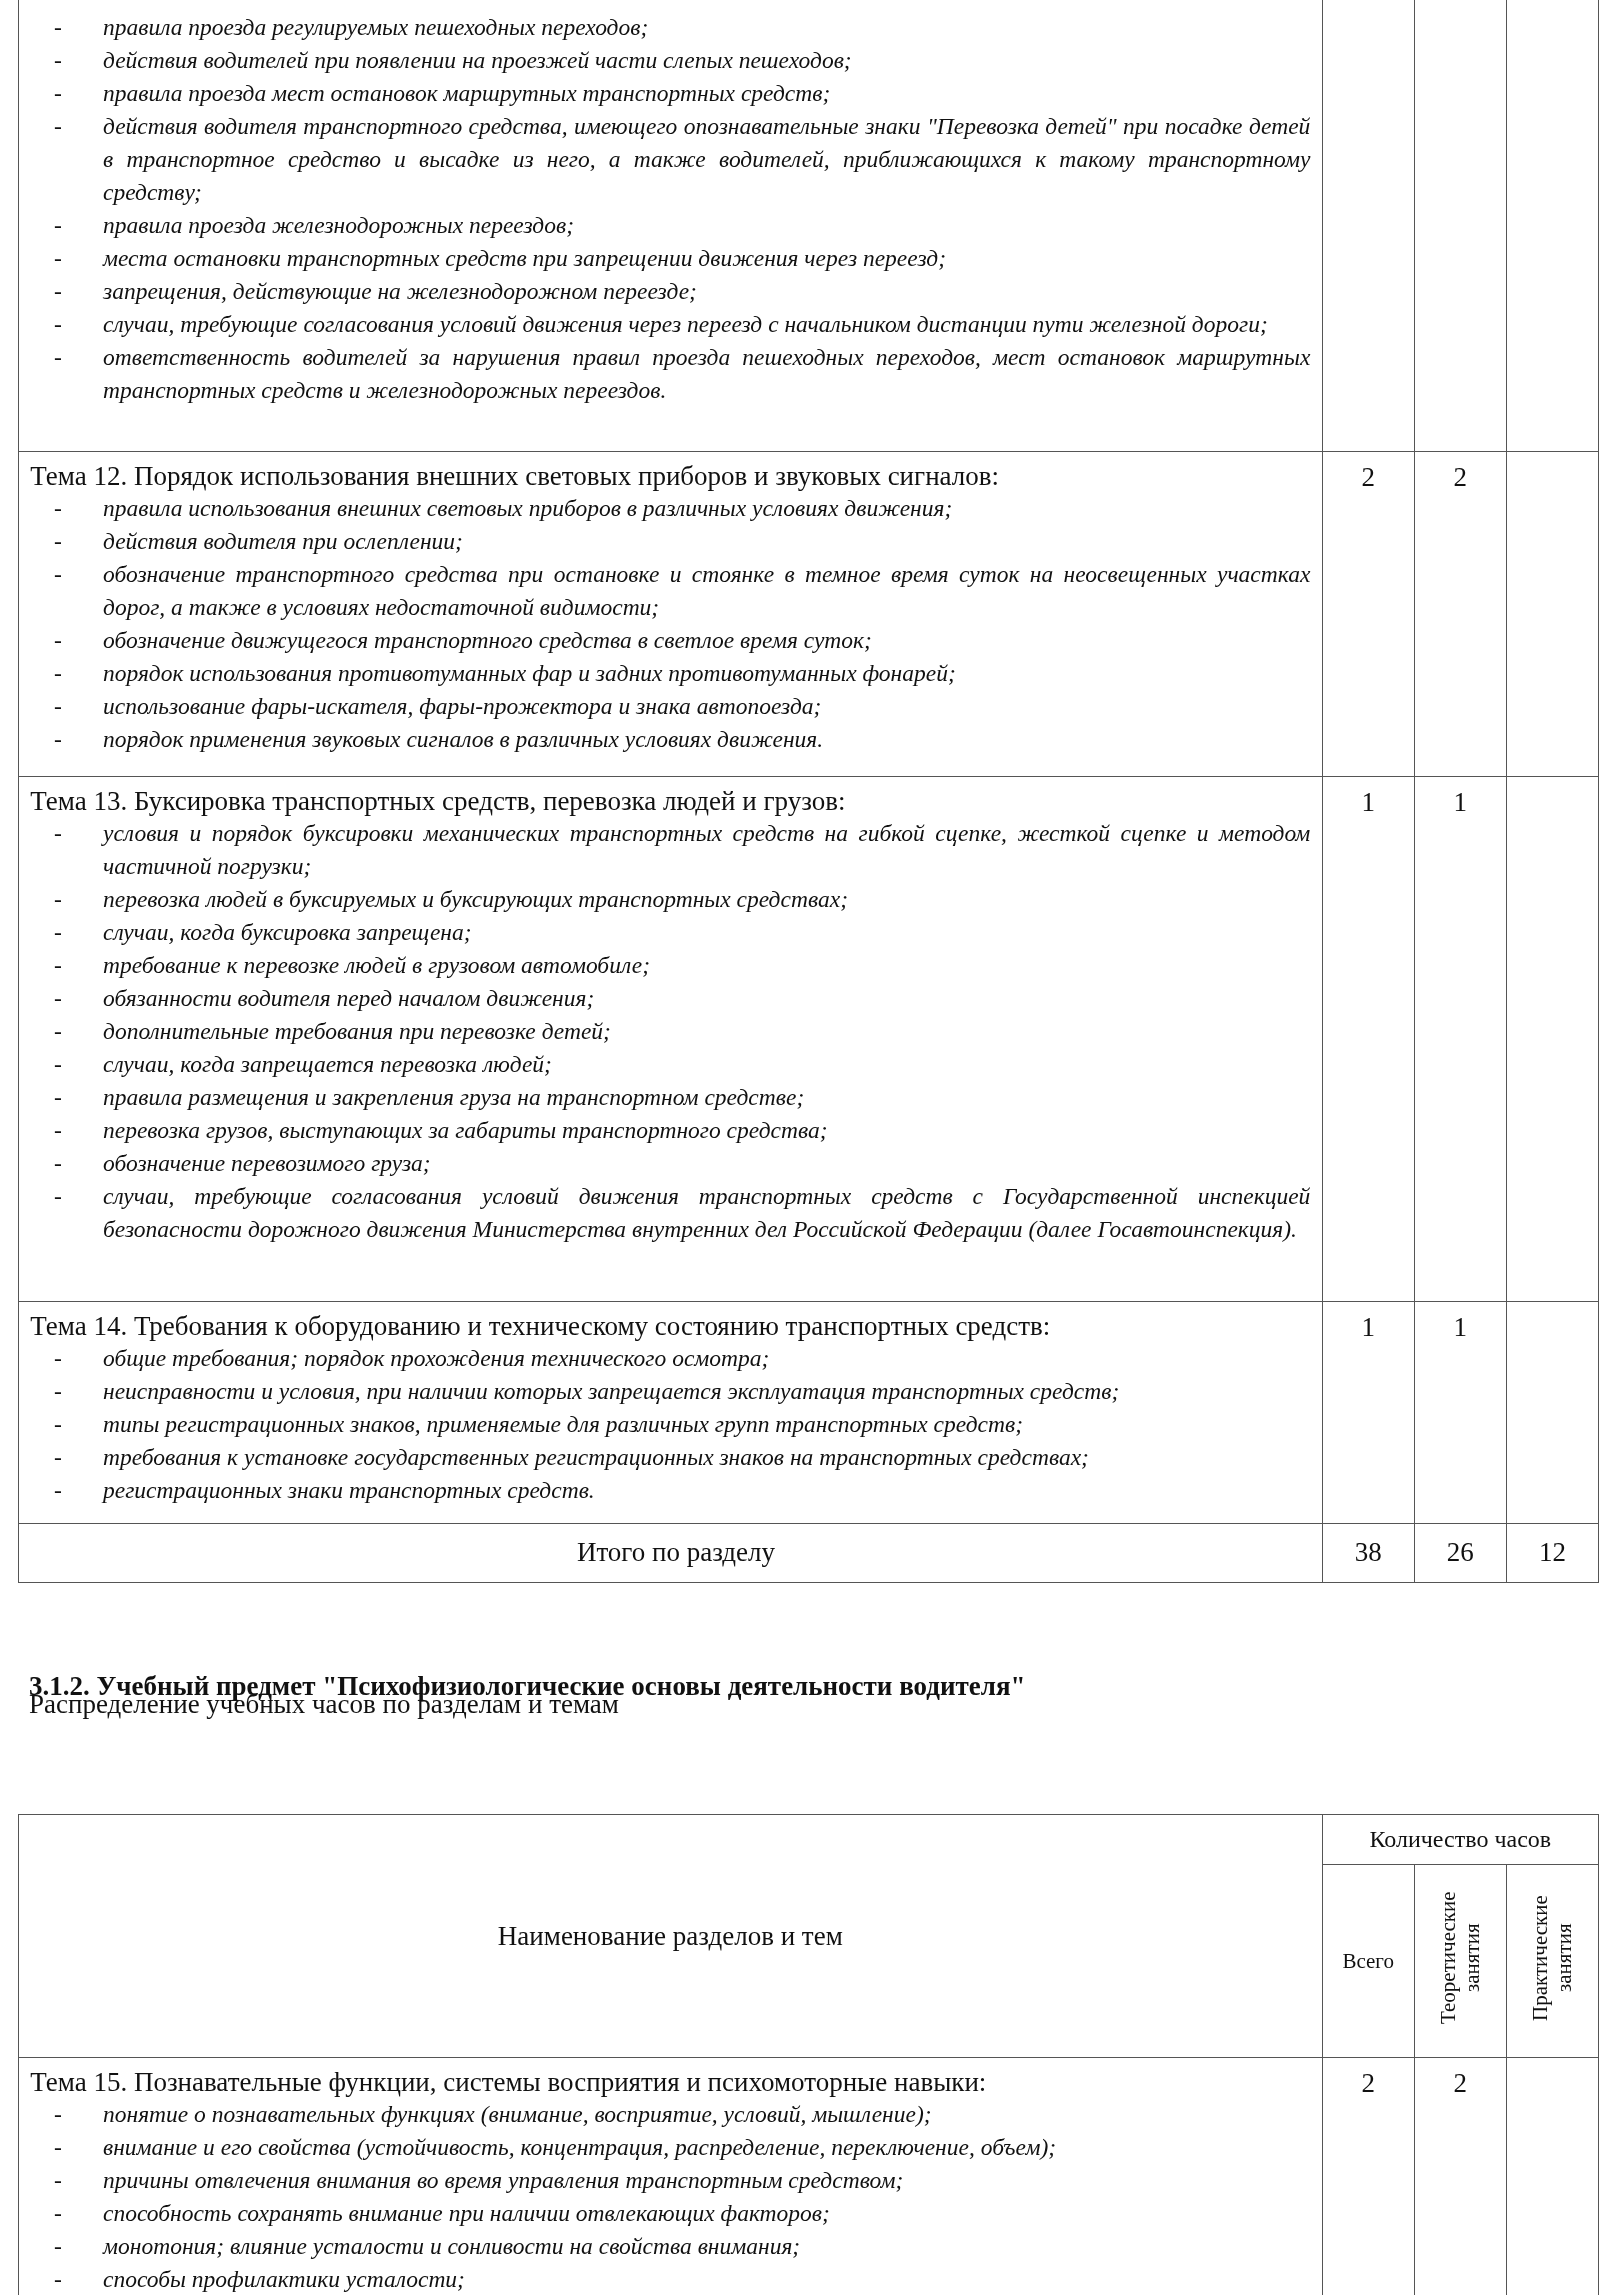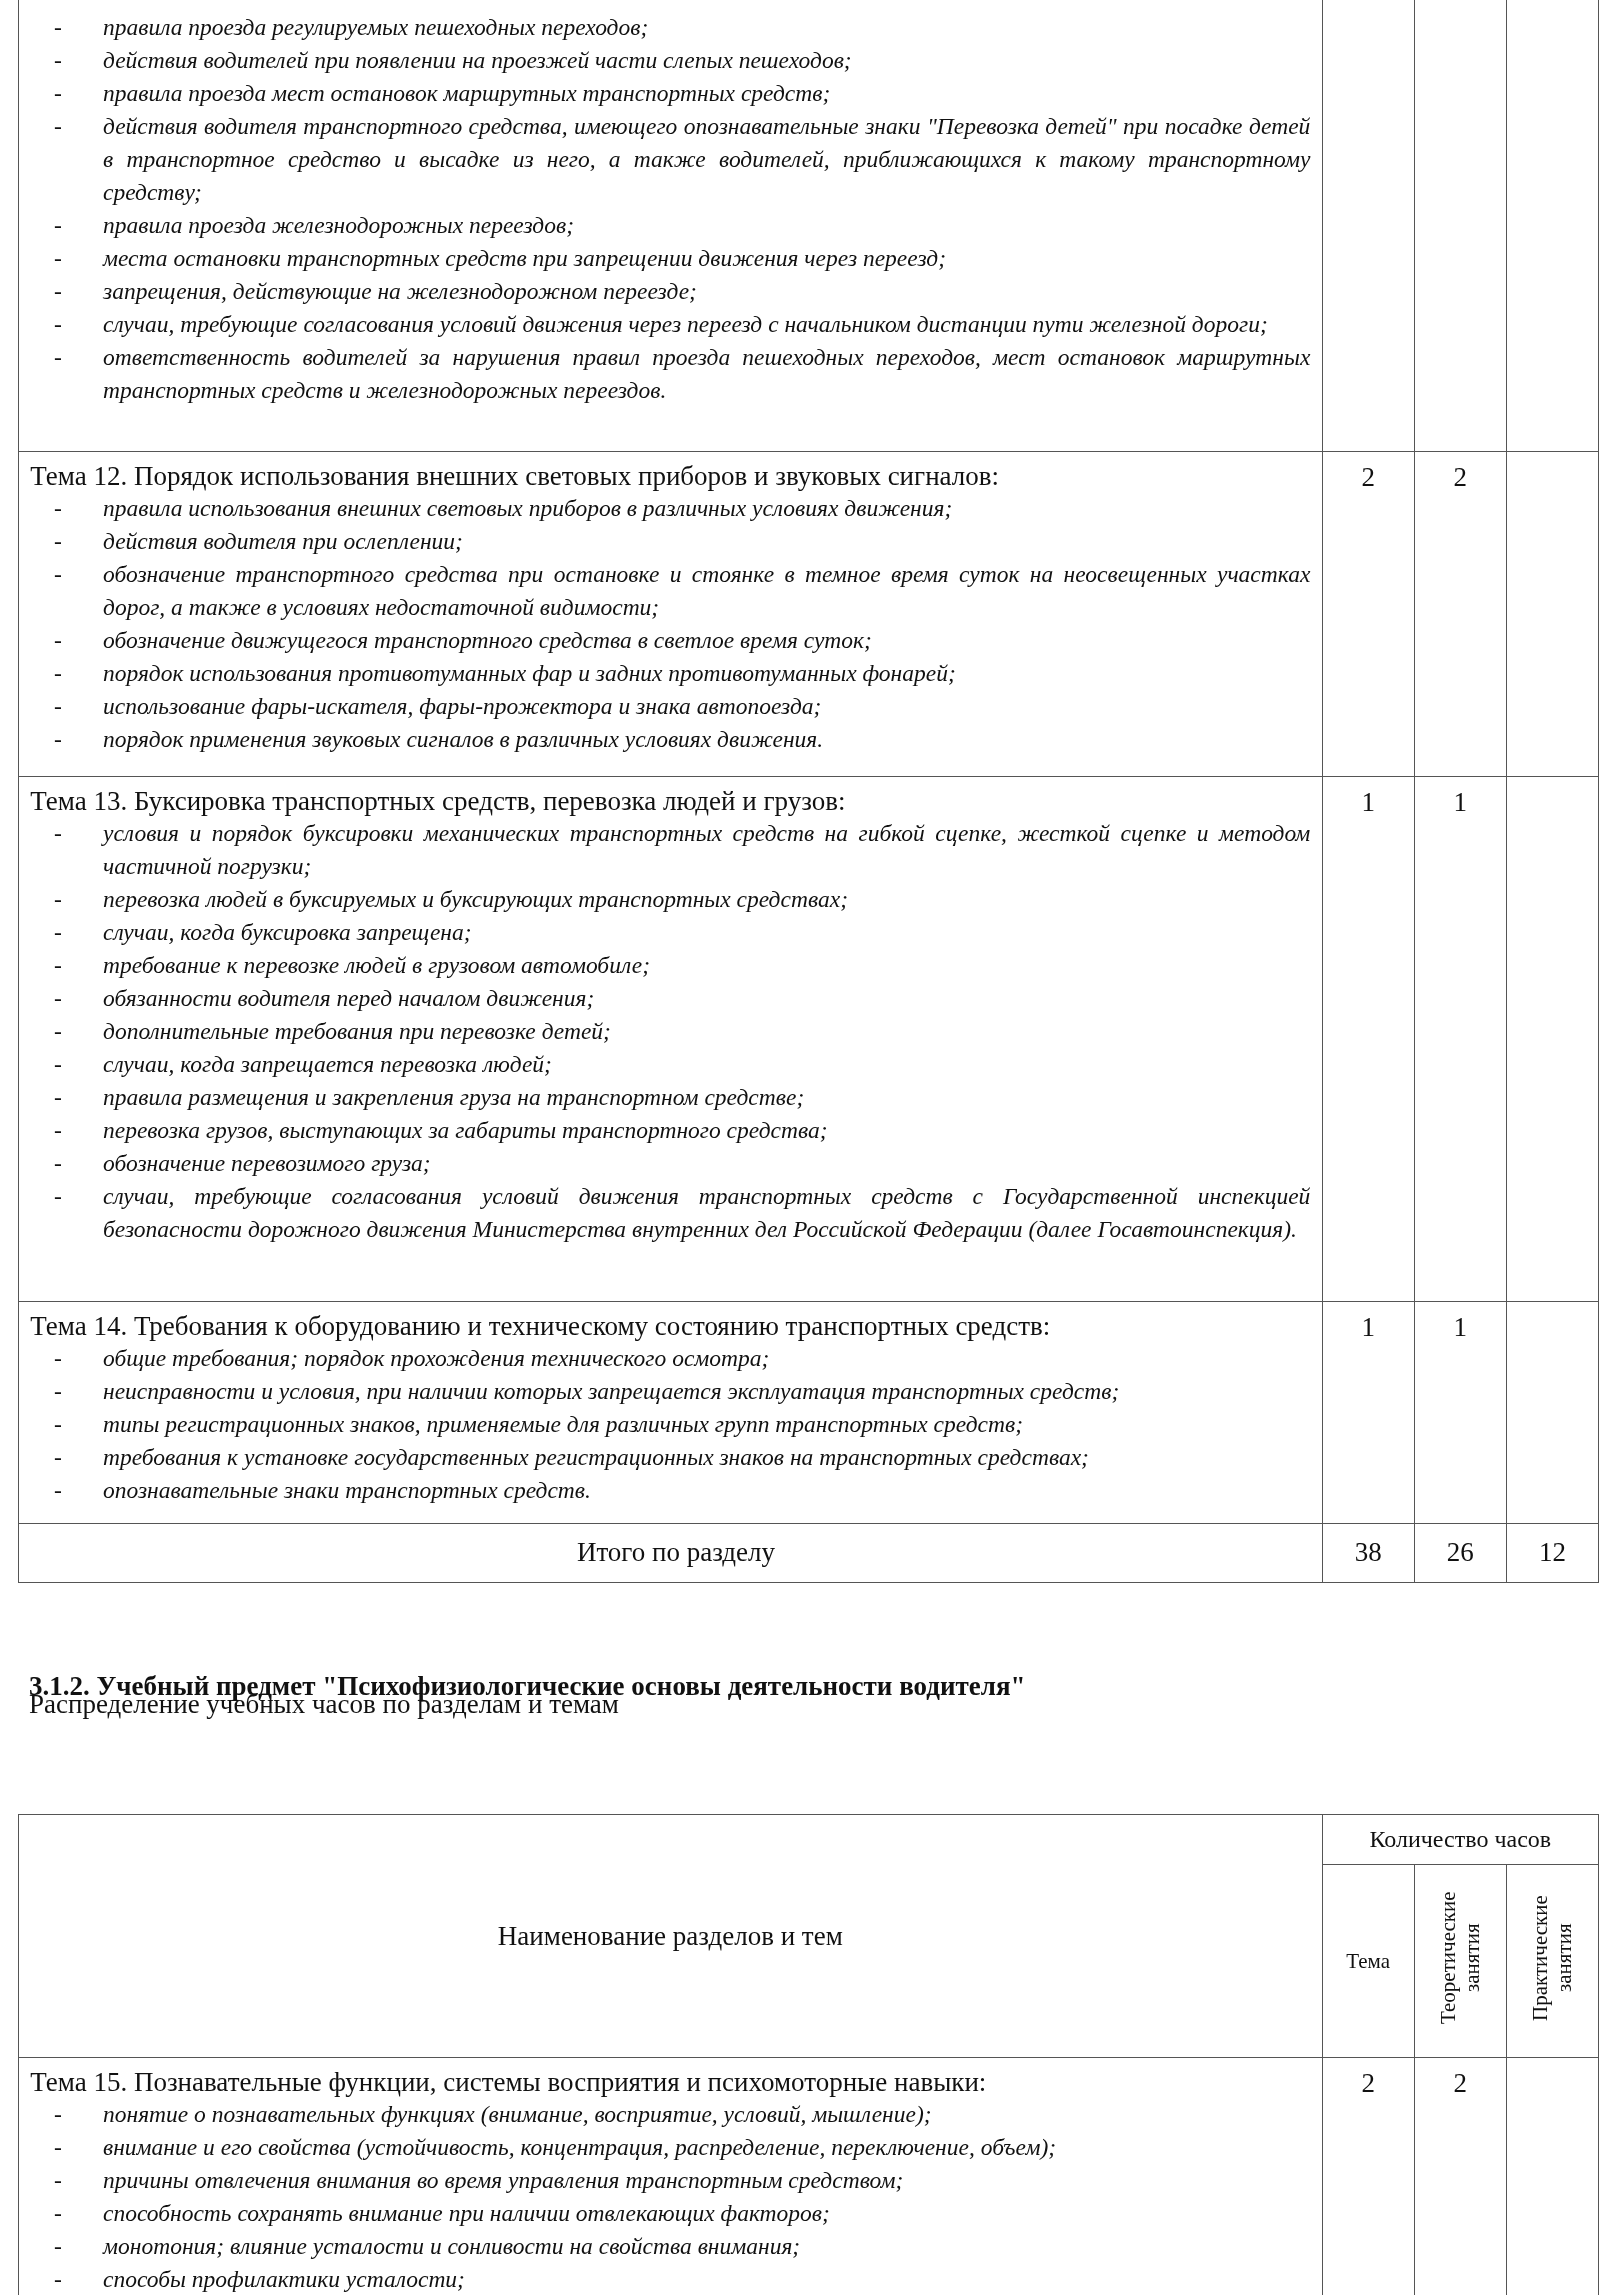--- a/index.html
+++ b/index.html
@@ -95,21 +95,21 @@
   </tr>
 
   <tr style="height:222px">
     <td>
       <div class="topic-title">Тема 14. Требования к оборудованию и техническому состоянию транспортных средств:</div>
       <ul class="items">
             <li><span class="dash">-</span><span>общие требования; порядок прохождения технического осмотра;</span></li>
             <li><span class="dash">-</span><span>неисправности и условия, при наличии которых запрещается эксплуатация транспортных средств;</span></li>
             <li><span class="dash">-</span><span>типы регистрационных знаков, применяемые для различных групп транспортных средств;</span></li>
             <li><span class="dash">-</span><span>требования к установке государственных регистрационных знаков на транспортных средствах;</span></li>
-            <li><span class="dash">-</span><span>опознавательные знаки транспортных средств.</span></li>
+            <li><span class="dash">-</span><span>регистрационных знаки транспортных средств.</span></li>
           </ul>
     </td>
     <td class="num">1</td>
     <td class="num">1</td>
     <td class="num"></td>
   </tr>
 
   <tr style="height:59px">
     <td class="sum-label">Итого по разделу</td>
     <td class="sum-num">38</td>
@@ -129,21 +129,21 @@
       <col class="c-num">
       <col class="c-num">
       <col class="c-num">
     </colgroup>
   <tbody>
       <tr>
     <td class="hdr-main" rowspan="2">Наименование разделов и тем</td>
     <td class="hdr-group" colspan="3">Количество часов</td>
   </tr>
   <tr>
-    <td class="hdr-sub"><span>Тема</span></td>
+    <td class="hdr-sub"><span>Всего</span></td>
     <td class="hdr-sub"><span class="vert">Теоретические занятия</span></td>
     <td class="hdr-sub"><span class="vert">Практические занятия</span></td>
   </tr>
   <tr style="height:243px">
     <td>
       <div class="topic-title">Тема 15. Познавательные функции, системы восприятия и психомоторные навыки:</div>
       <ul class="items">
             <li><span class="dash">-</span><span>понятие о познавательных функциях (внимание, восприятие, условий, мышление);</span></li>
             <li><span class="dash">-</span><span>внимание и его свойства (устойчивость, концентрация, распределение, переключение, объем);</span></li>
             <li><span class="dash">-</span><span>причины отвлечения внимания во время управления транспортным средством;</span></li>

